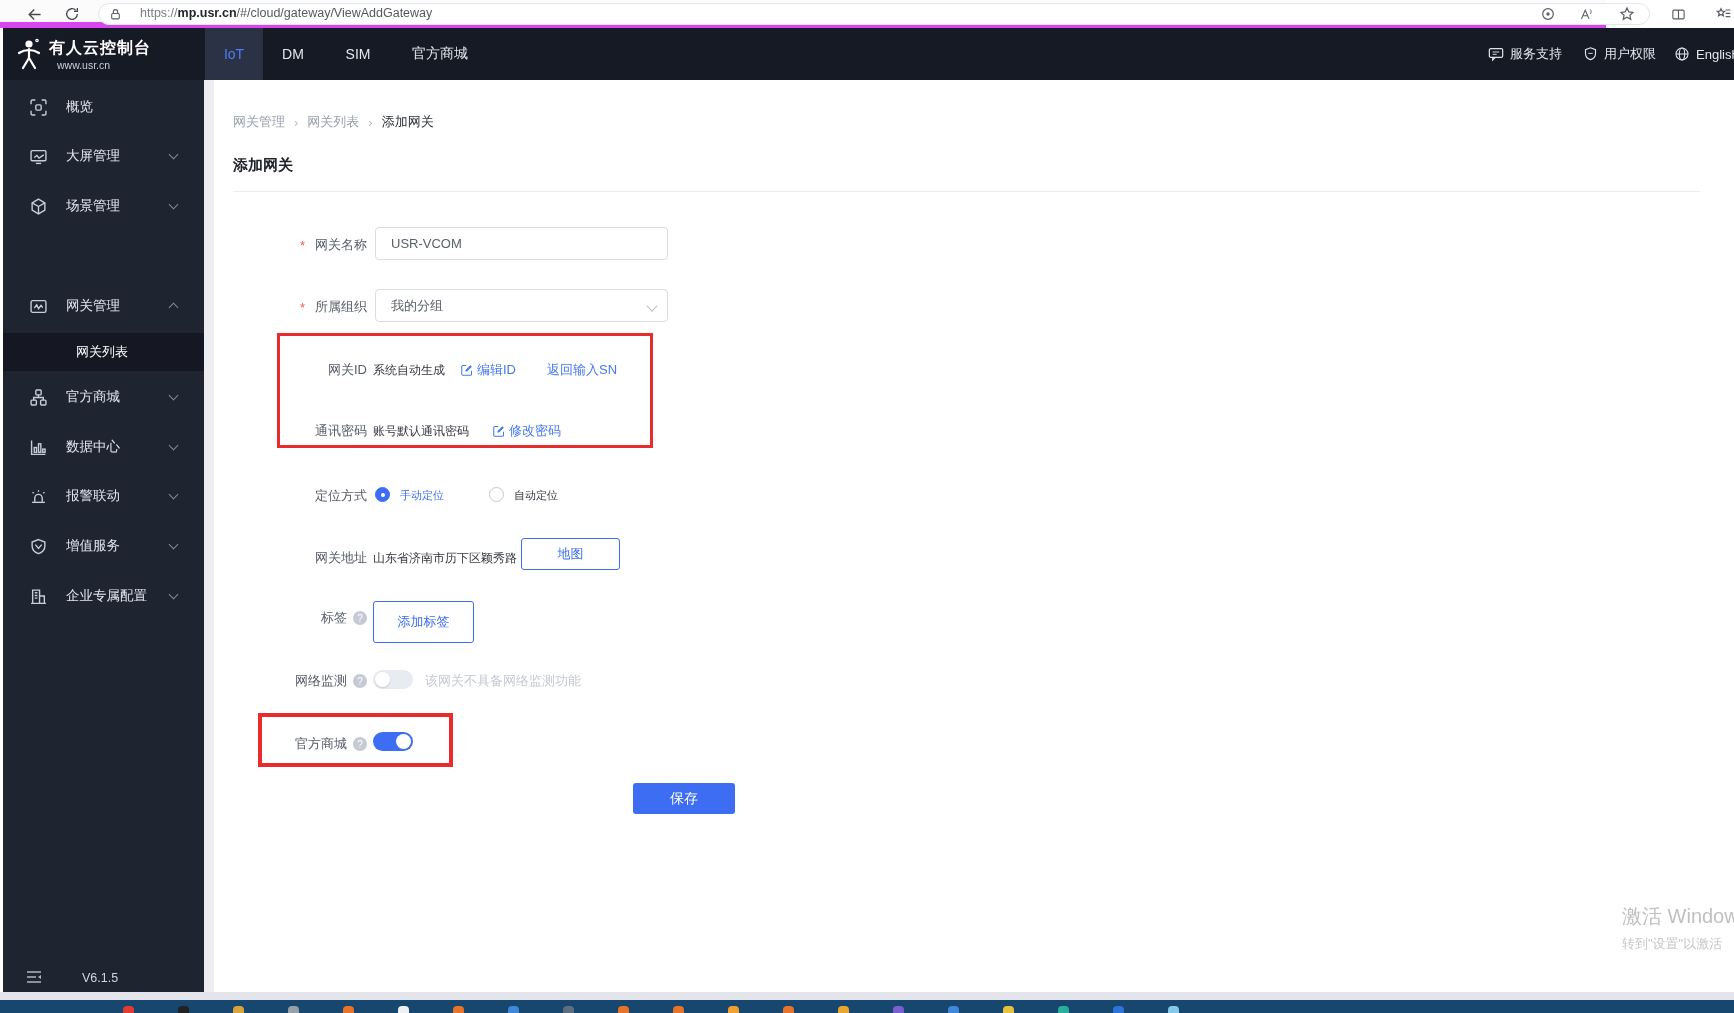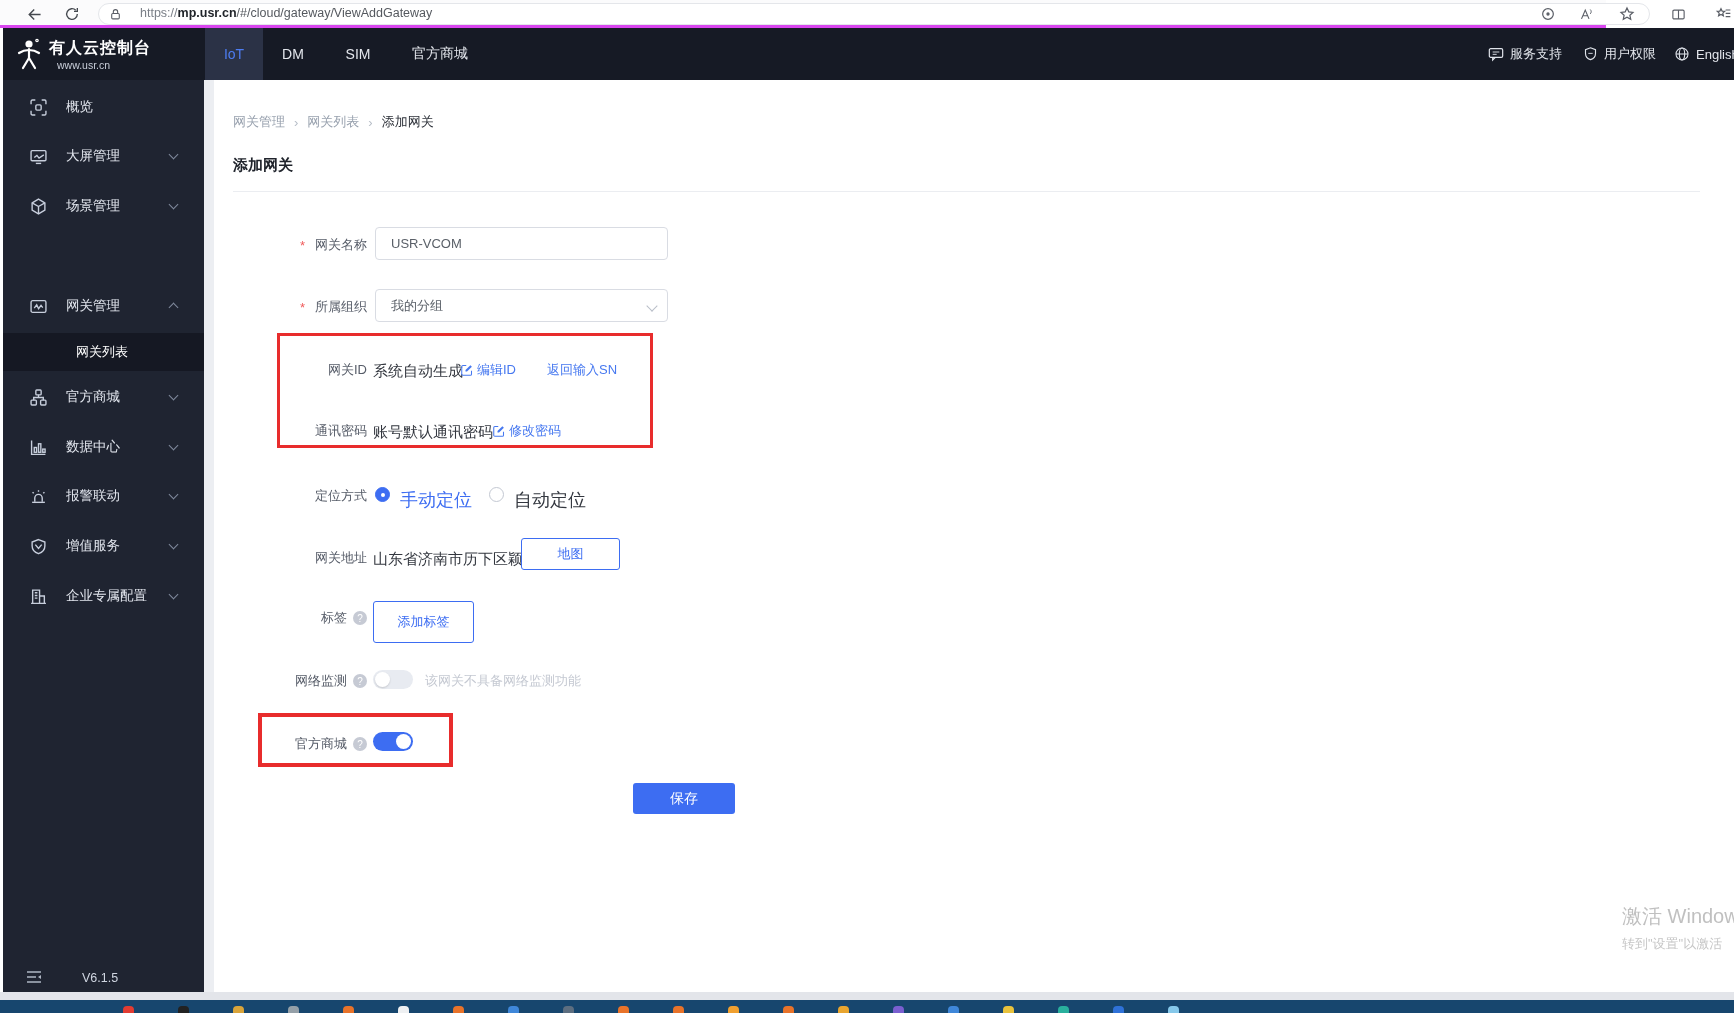--- a/index.html
+++ b/index.html
@@ -2,21 +2,21 @@
 <html><head>
 <meta charset="utf-8">
 <style>
   * { margin:0; padding:0; box-sizing:border-box; }
   html,body { width:1734px; height:1013px; overflow:hidden; background:#fff;
     font-family:"Liberation Sans","DejaVu Sans",sans-serif; }
   .screen { position:relative; width:1734px; height:1013px; overflow:hidden; background:#fff; }
 
   
   .browser-bar { position:absolute; left:0; top:0; width:1606px; height:28px;
-    background:#fbfbfc; border-bottom:3px solid #d946ef; }
+    background:#fbfbfc; border-bottom:6px solid #d946ef; }
   .b-icon { position:absolute; top:3px; width:22px; height:22px; display:flex;
     align-items:center; justify-content:center; color:#45494f; cursor:pointer; }
   .b-icon svg { display:block; }
   .url-pill { position:absolute; left:98px; top:3px; width:1552px; height:22px;
     background:#fff; border:1px solid #e4e6ea; border-radius:11px; }
   .url-text { position:absolute; left:140px; top:6px; font-size:12.5px; color:#55595f; white-space:nowrap; }
   .url-text b { color:#1f2328; font-weight:700; }
   .url-scheme { color:#7a7f87; }
 
   
@@ -64,31 +64,31 @@
     font-size:10px; display:inline-flex; align-items:center; justify-content:center; flex:0 0 14px; }
   .help::after { content:"?"; }
 
   .text-input { position:absolute; left:375px; width:293px; height:33px; border:1px solid #d9dce3;
     border-radius:4px; background:#fff; font-size:13px; color:#5a6068; padding:0 15px;
     display:flex; align-items:center; }
   .select-chev { position:absolute; width:8px; height:8px; border-right:1.5px solid #b9bec8;
     border-bottom:1.5px solid #b9bec8; transform:rotate(45deg); }
 
   .red-box { position:absolute; border:3px solid #e82c2c; background:transparent; pointer-events:none; }
-  .f-value { position:absolute; font-size:15px; color:#33373f; white-space:nowrap;text-align:center; }
+  .f-value { position:absolute; font-size:12px; color:#33373f; white-space:nowrap;text-align:center; }
   .f-link { position:absolute; font-size:13px; color:#4678f0; cursor:pointer; display:flex;
     align-items:center; gap:4px; white-space:nowrap; }
   .f-link svg { display:block; }
 
   .radio { position:absolute; width:15px; height:15px; border-radius:50%; background:#fff;
     border:1px solid #c3c8d2; cursor:pointer; }
   .radio.checked { background:#3d6df2; border:1px solid #3d6df2; }
   .radio.checked::after { content:""; position:absolute; left:4.5px; top:4.5px; width:4px; height:4px;
     border-radius:50%; background:#fff; }
-  .radio-label { position:absolute; font-size:18px; color:#33373f; cursor:pointer;text-align:center; }
+  .radio-label { position:absolute; font-size:11px; color:#33373f; cursor:pointer;text-align:center; }
   .radio-label.sel { color:#3d6df2; }
 
   .outline-btn { position:absolute; border:1px solid #3d6df2; border-radius:3px; background:#fff;
     color:#3d6df2; font-size:13px; display:flex; align-items:center; justify-content:center; cursor:pointer; }
 
   .toggle { position:absolute; width:40px; height:19px; border-radius:10px; cursor:pointer; }
   .toggle.off { background:#e8ebf1; }
   .toggle.off::after { content:""; position:absolute; left:2px; top:2px; width:15px; height:15px;
     border-radius:50%; background:#fff; box-shadow:0 1px 2px rgba(0,0,0,.15); }
   .toggle.on { background:#3d6df2; }

